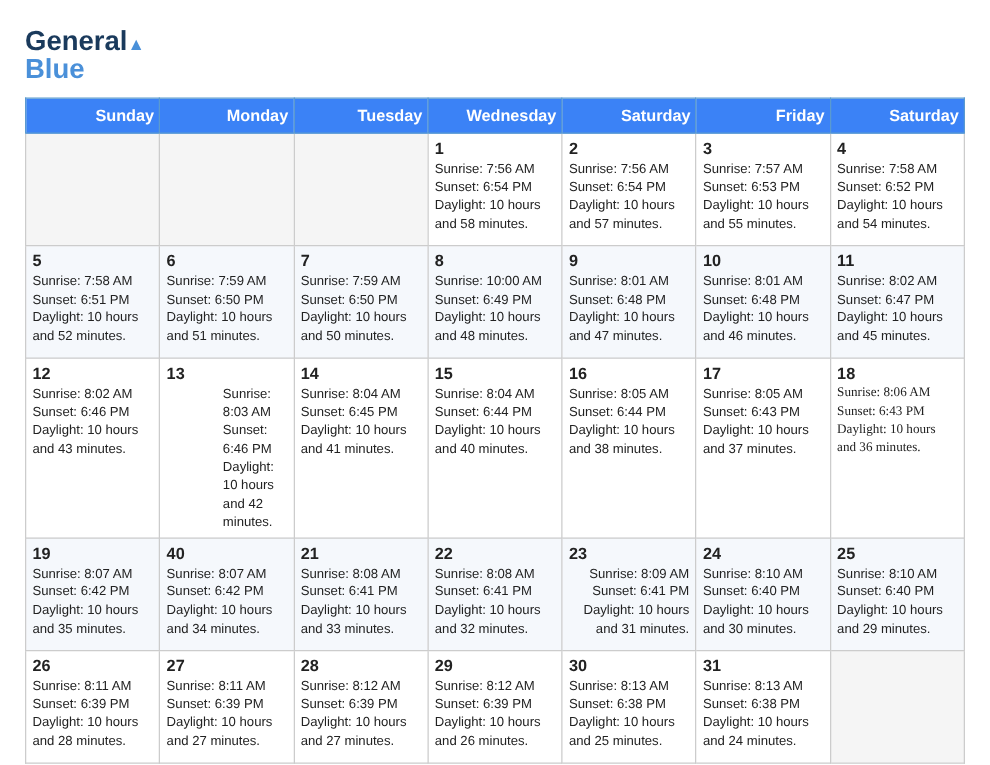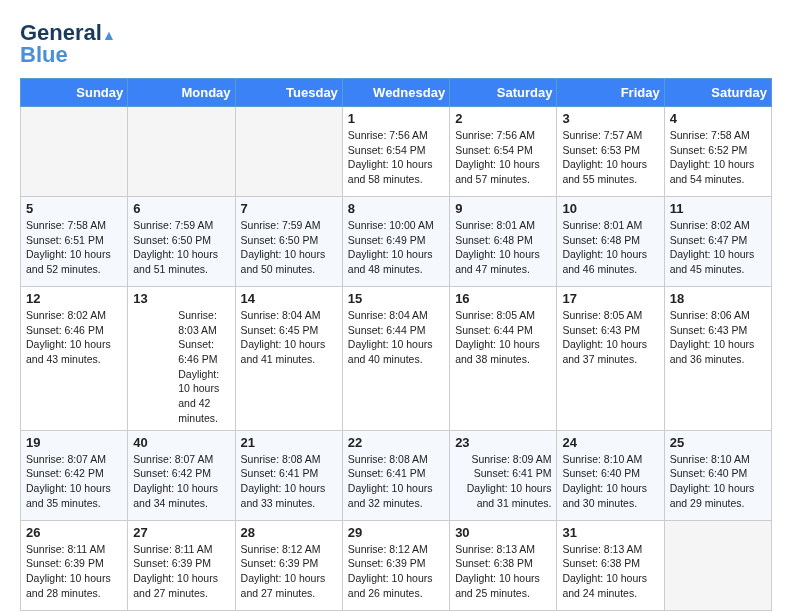--- a/index.html
+++ b/index.html
@@ -224,21 +224,21 @@
         </td>
         <td>
           <div class="day-num">17</div>
           <div class="day-info" style="white-space: pre-line;">Sunrise: 8:05 AM
 Sunset: 6:43 PM
 Daylight: 10 hours
 and 37 minutes.</div>
         </td>
         <td>
           <div class="day-num">18</div>
-          <div class="day-info" style="white-space: pre-line;">Sunrise: 8:06 AM
+          <div class="day-info" style="white-space: pre-line; font-family: Liberation Serif, serif;">Sunrise: 8:06 AM
 Sunset: 6:43 PM
 Daylight: 10 hours
 and 36 minutes.</div>
         </td>
       </tr>
       <tr>
         <td>
           <div class="day-num">19</div>
           <div class="day-info" style="white-space: pre-line;">Sunrise: 8:07 AM
 Sunset: 6:42 PM

